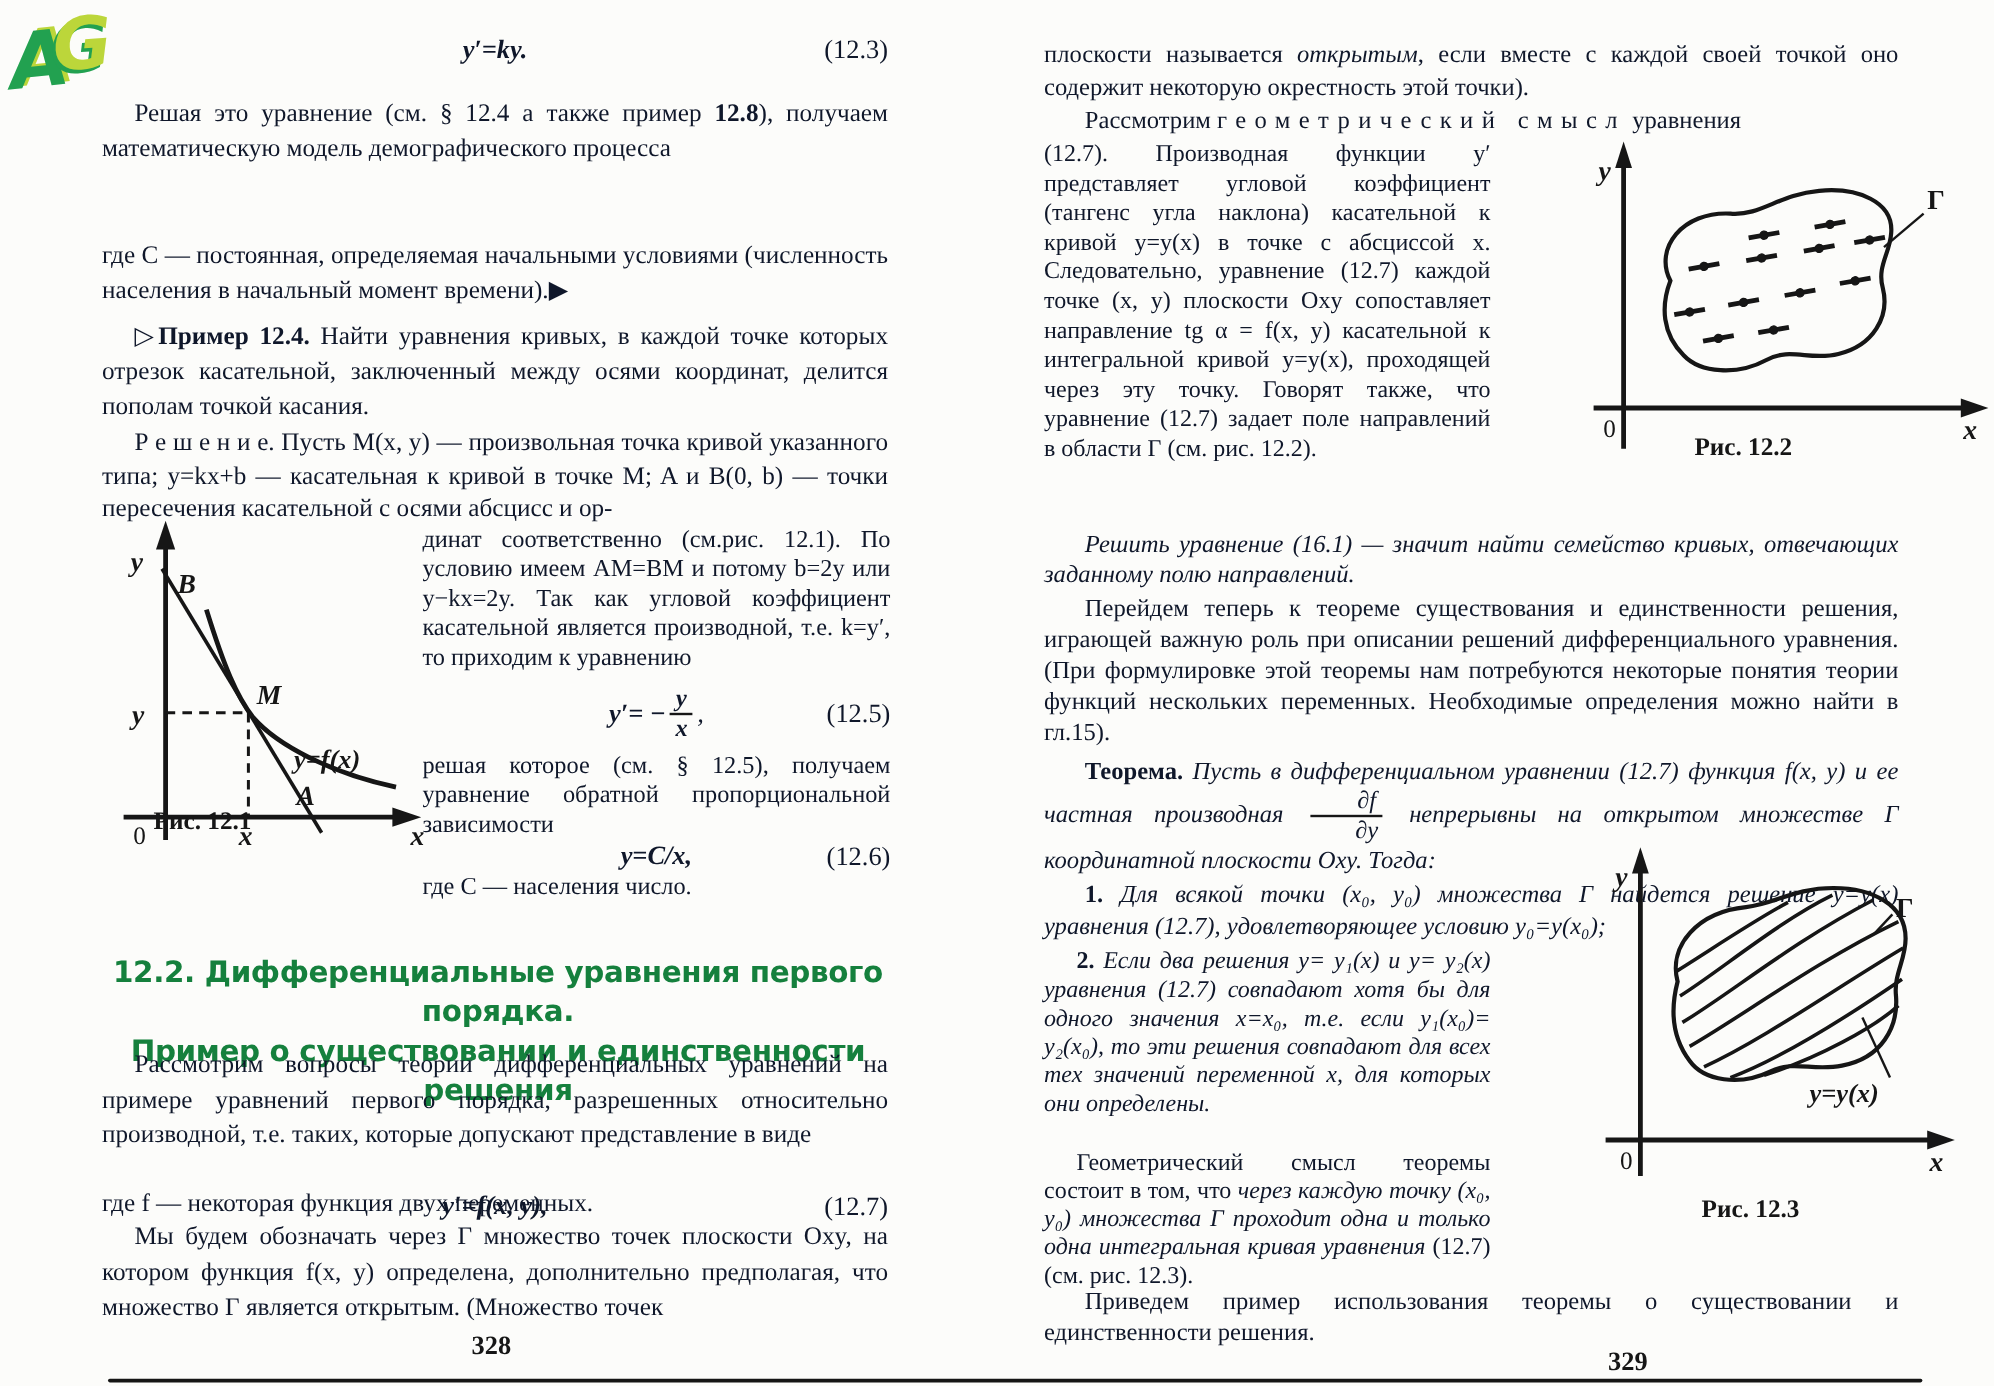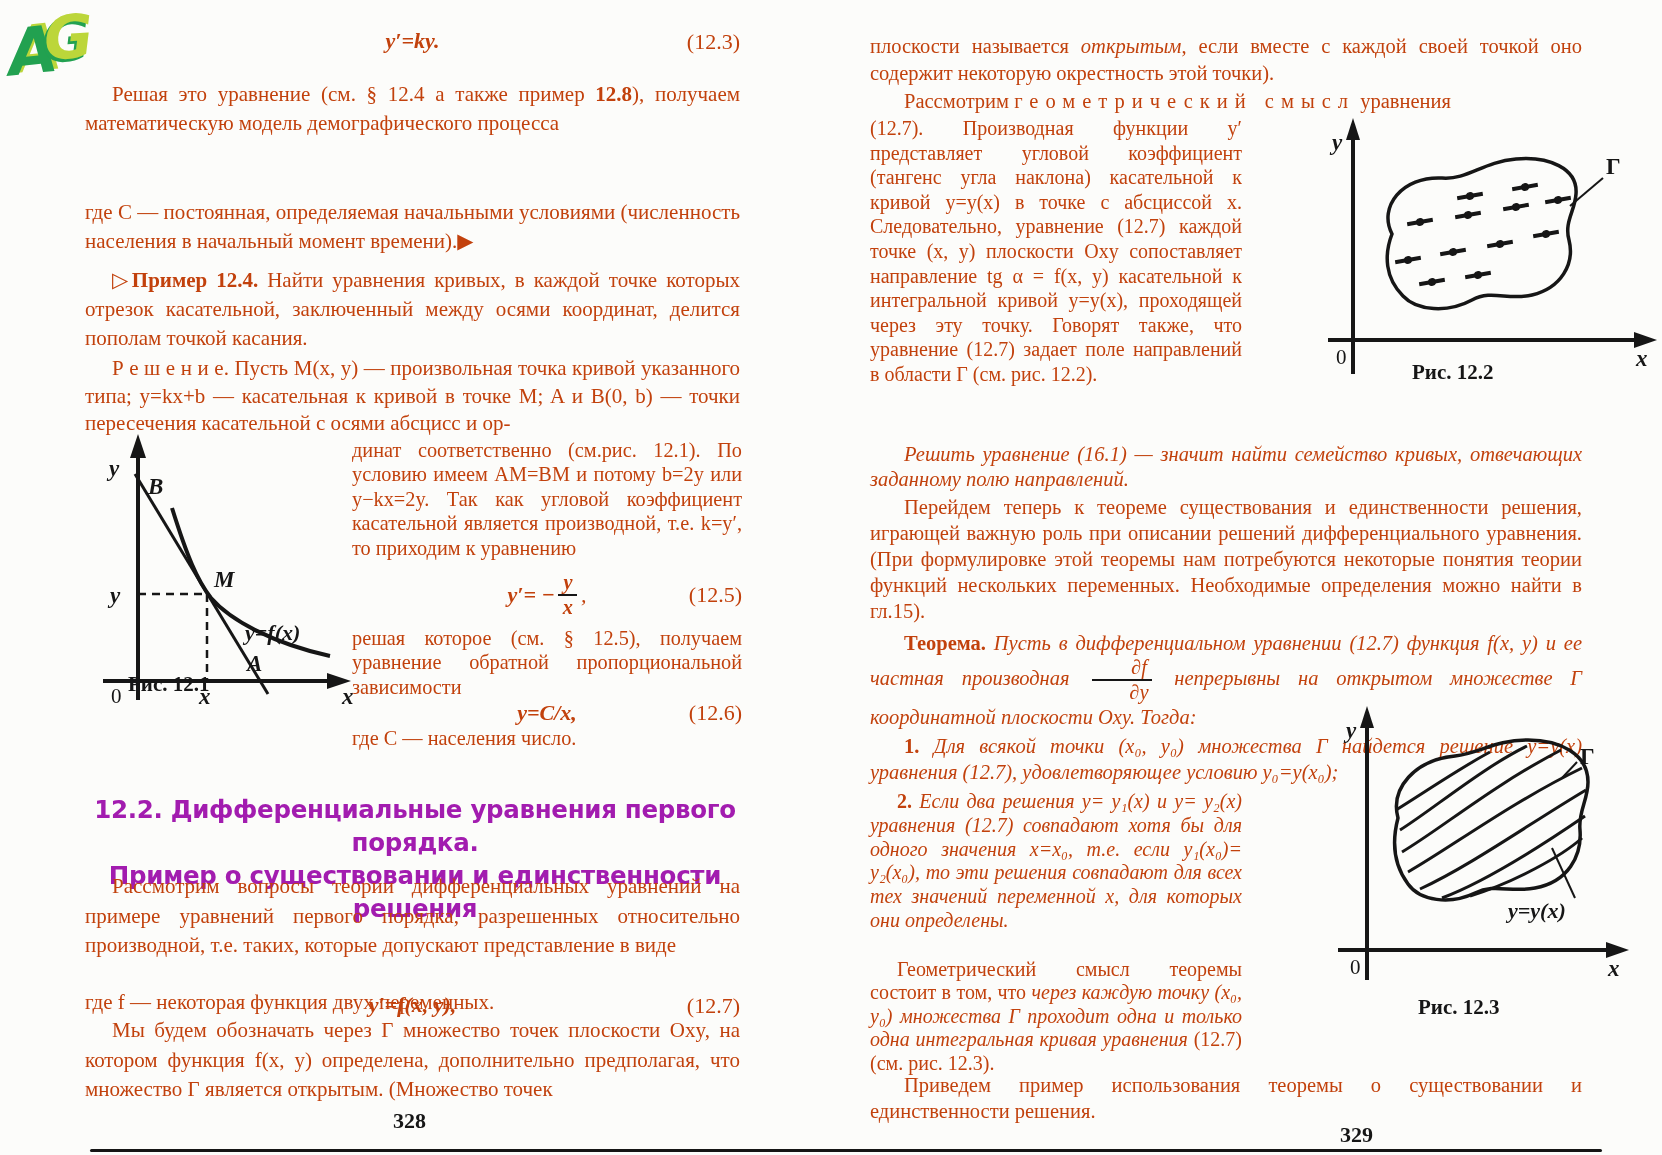--- a/index.html
+++ b/index.html
@@ -1,39 +1,39 @@
 <!DOCTYPE html>
 <html><head>
 <meta charset="utf-8">
 <style>
   html,body{margin:0;padding:0;background:#e8e8e8;}
   #canvas{position:relative;width:1662px;height:1155px;background:#fcfcfa;overflow:hidden;
           font-family:"Liberation Serif","DejaVu Serif",serif;color:#161616;}
   .abs{position:absolute;}
-  .t{font-family:"Liberation Serif","DejaVu Serif",serif;color:#c2410c;text-align:justify;}
+  .t{font-family:"Liberation Serif","DejaVu Serif",serif;color:#0f172a;text-align:justify;}
   .lp{font-size:21px;line-height:29px;}
   .lpn{font-size:20.3px;line-height:24.4px;}
   .rp{font-size:20.5px;line-height:26.5px;}
   .rpn{font-size:20px;line-height:24.6px;}
   .ind{text-indent:27px;}
   .ind2{text-indent:34px;}
   .it{font-style:italic;}
   .b{font-weight:bold;}
   p{margin:0;}
   .eqline{position:relative;text-align:center;}
   .eqline .num{position:absolute;right:0;top:50%;transform:translateY(-50%);
                font-weight:normal;font-style:normal;font-size:22px;}
   .eqmath{font-style:italic;font-size:22px;}
   .frac{display:inline-flex;flex-direction:column;align-items:center;vertical-align:middle;
         font-style:italic;line-height:1.12;margin:0 3px;}
   .frac .fn{border-bottom:2px solid #161616;padding:0 5px;}
   .frac .fd{padding:0 5px;}
   .sp{letter-spacing:7px;}
   .heading{font-family:"DejaVu Sans","Liberation Sans",sans-serif;font-weight:bold;
-           font-size:24.5px;line-height:33px;text-align:center;letter-spacing:-0.3px;color:#a21caf;}
+           font-size:24.5px;line-height:33px;text-align:center;letter-spacing:-0.3px;color:#15803d;}
   .caption{font-weight:bold;font-size:21px;text-align:left;}
   .pagenum{font-weight:bold;font-size:22px;}
   svg text{font-family:"Liberation Serif","DejaVu Serif",serif;}
   .figlab{font-style:italic;font-weight:bold;}
   .lg-a{position:absolute;left:0;top:12px;font:italic 900 64px "DejaVu Sans",sans-serif;
         color:#22a150;text-shadow:4px -2px 0 #bcd63a;transform:rotate(-6deg);}
   .lg-g{position:absolute;left:36px;top:0;font:italic 900 60px "DejaVu Sans",sans-serif;
         color:#bcd63a;text-shadow:-3px 3px 0 #22a150;transform:rotate(-4deg);}
 </style>
 </head>

